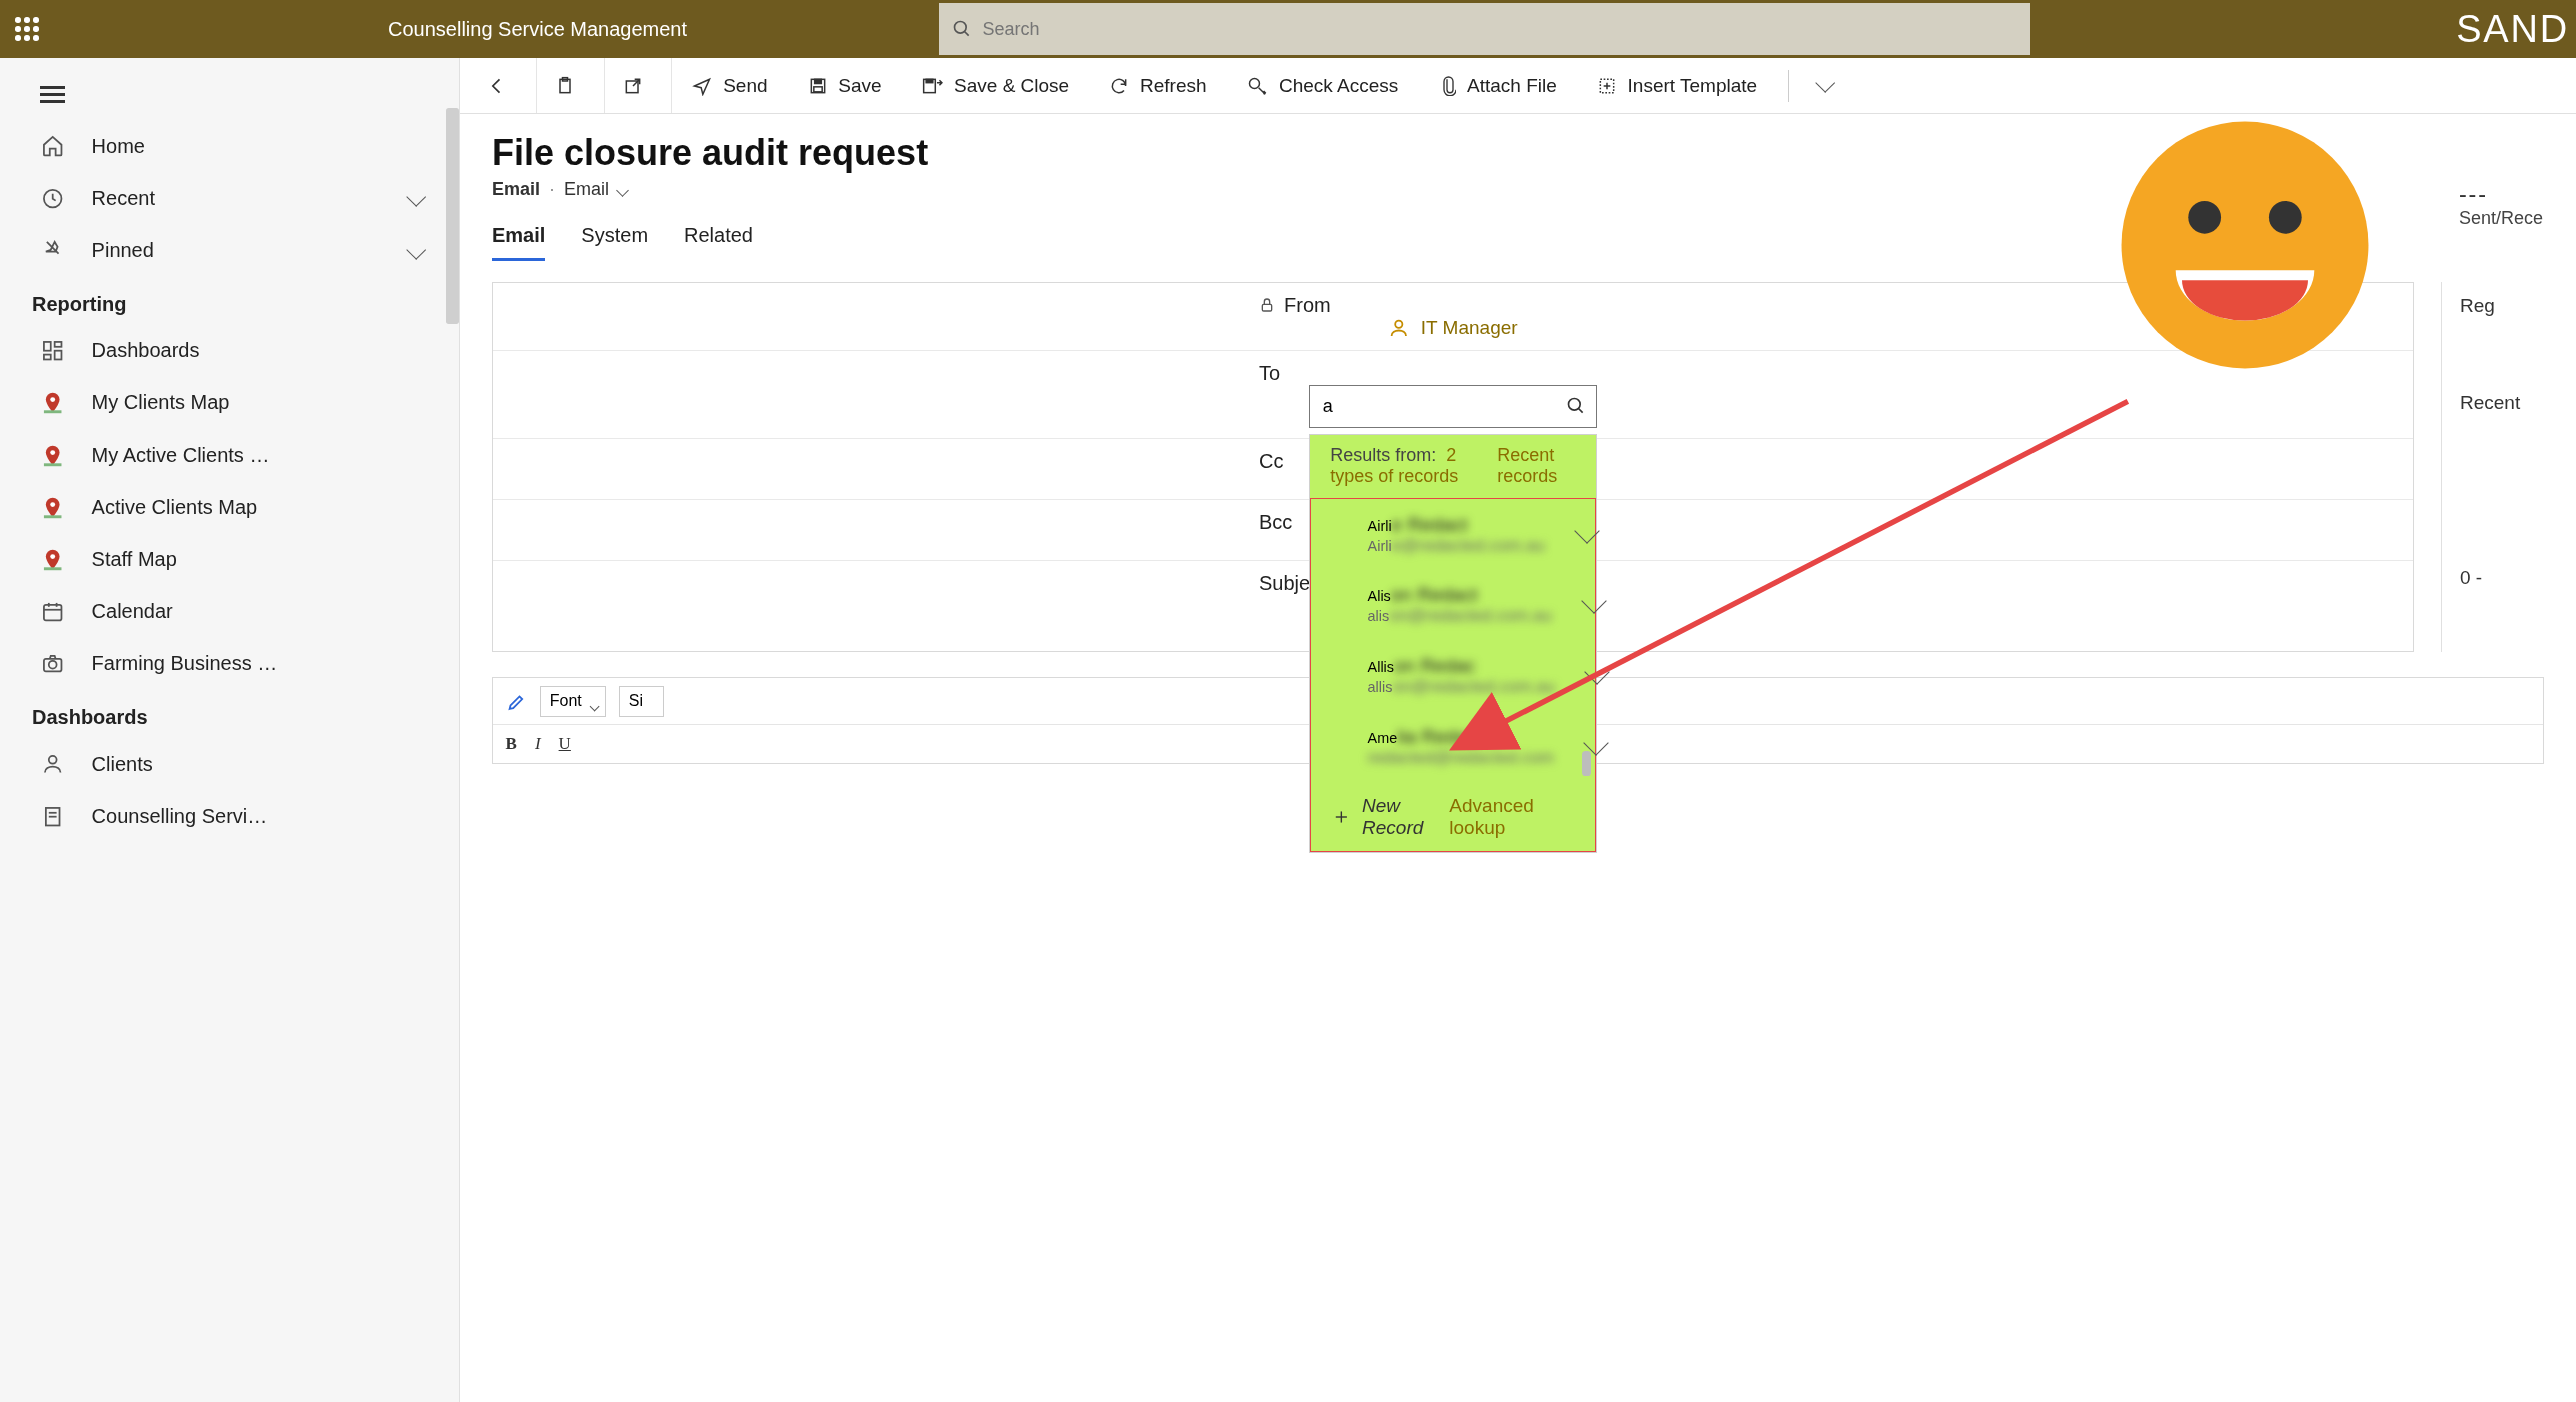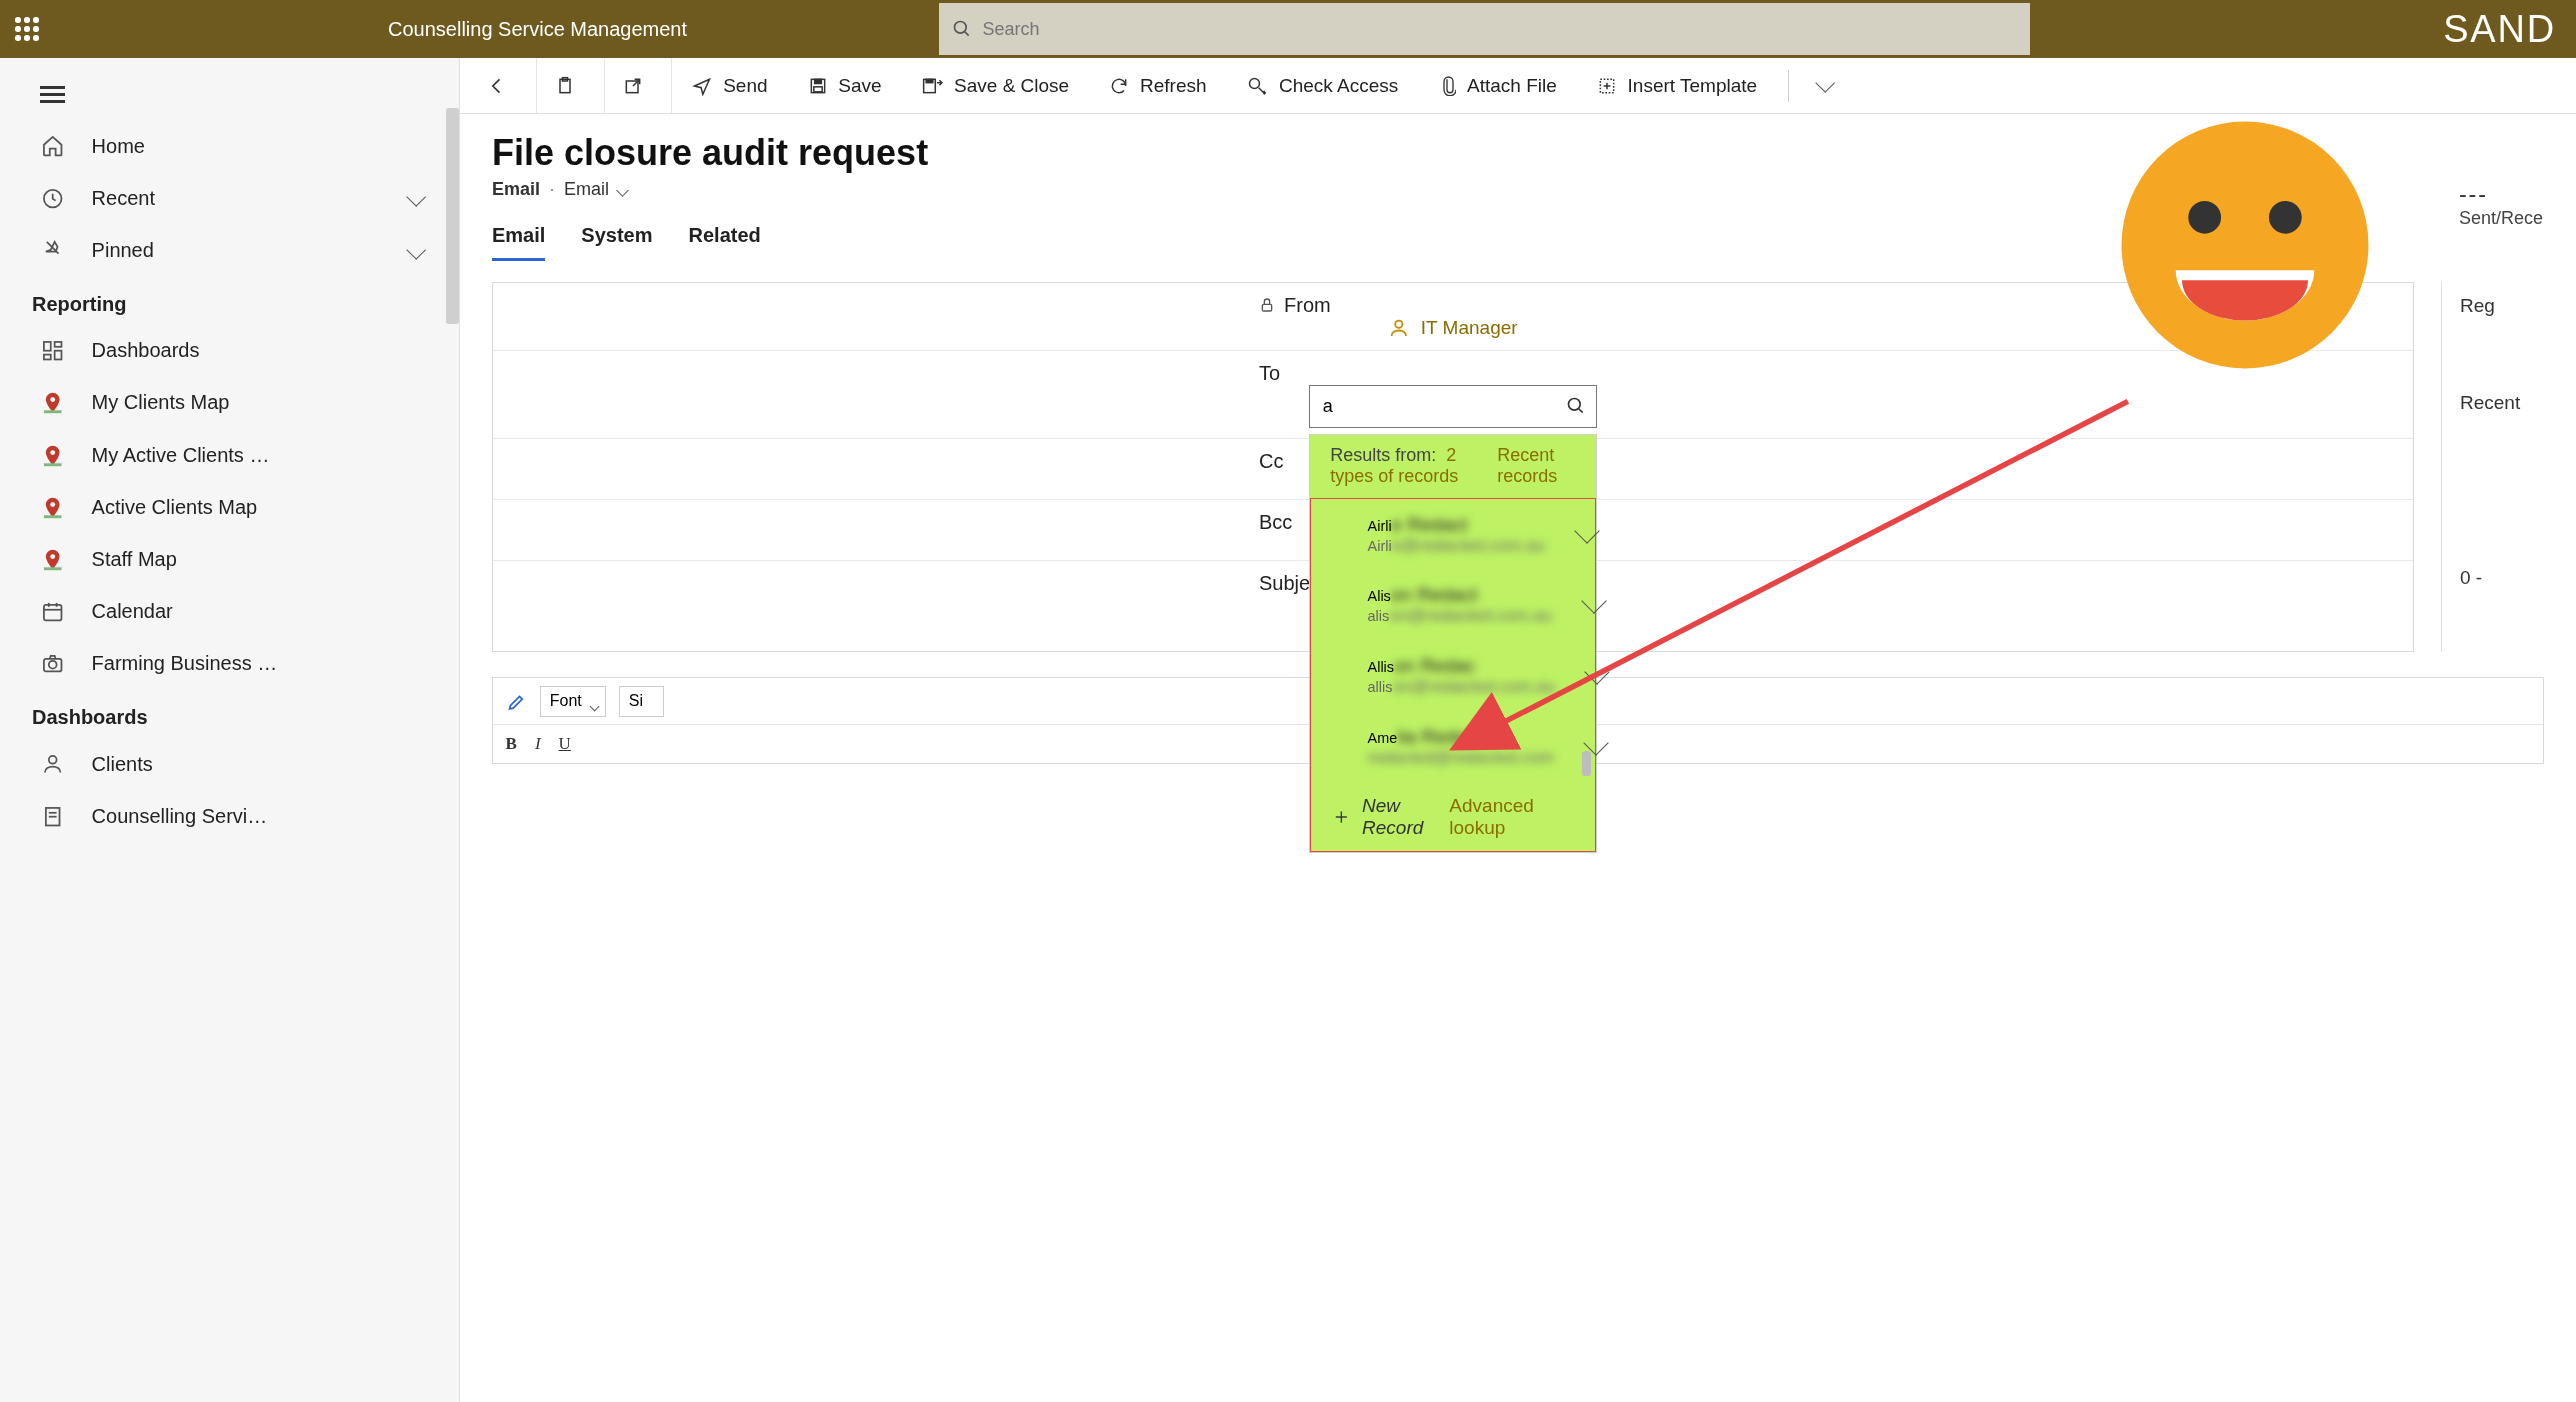--- a/index.html
+++ b/index.html
@@ -6,21 +6,21 @@
   body { background: #fff; overflow: hidden; width: 2576px; height: 1403px; position: relative; }
 
   
   .top-header { background: #6e5a1f; height: 58px; display: flex; align-items: center; color: #fff; }
   .waffle { width: 54px; display: flex; justify-content: center; align-items: center; height: 100%; }
   .waffle-grid { display: grid; grid-template-columns: repeat(3, 5.4px); grid-gap: 3.6px; }
   .waffle-dot { width: 5.4px; height: 5.4px; background: #fff; border-radius: 50%; }
   .app-title { margin-left: 334px; font-size: 20px; font-weight: 400; }
   .search-box { margin-left: 252px; width: 1091px; height: 52px; background: #d4d0c2; display: flex; align-items: center; padding: 0 12.6px; color: #5b5b5b; }
   .search-box input { flex: 1; background: transparent; border: none; font-size: 18px; color: #333; outline: none; }
-  .env-label { position: absolute; right: 0; top: 0; height: 58px; display: flex; align-items: center; font-size: 38px; font-weight: 300; letter-spacing: 1.8px; color: #fff; padding-right: 20px; }
+  .env-label { position: absolute; right: 0; top: 0; height: 58px; display: flex; align-items: center; font-size: 38px; font-weight: 300; letter-spacing: 1.8px; color: #fff; padding-right: 7px; }
 
   
   .main-layout { display: flex; height: calc(100% - 58px); }
   .sidebar { width: 460px; background: #f6f6f6; border-right: 0.9px solid #e0e0e0; display: flex; flex-direction: column; padding-top: 10.8px; position: relative; }
   .sidebar .hamburger { padding: 12.6px 40px; }
   .ham-lines { width: 25px; }
   .ham-lines div { height: 2.7px; background: #333; margin: 4.5px 0; }
   .nav-item { display: flex; align-items: center; padding: 12.6px 36px; font-size: 20px; color: #222; cursor: pointer; }
   .nav-item .icon-slot { width: 34px; height: 27px; display: flex; align-items: center; justify-content: center; margin-right: 21.6px; color: #555; }
   .nav-item .chevron { margin-left: auto; }
@@ -34,21 +34,21 @@
   .cmd-btn.icon-only { padding: 0 18px; border-right: 0.9px solid #e5e5e5; }
   .cmd-btn svg, .cmd-btn .ico { margin-right: 10.8px; }
   .cmd-divider { width: 0.9px; height: 32px; background: #ccc; margin: 0 10.8px; }
 
   .page-header { padding: 18px 32px 0 32px; }
   .page-title { font-size: 36px; font-weight: 600; color: #111; }
   .page-sub { font-size: 18px; color: #333; margin-top: 5.4px; display: flex; align-items: center; gap: 9px; }
   .page-sub .sep { color: #888; }
 
   .tabs { display: flex; gap: 36px; padding: 23.4px 32px 0 32px; font-size: 20px; }
-  .tab { padding-bottom: 10.8px; cursor: pointer; color: #222; font-weight: bold; }
+  .tab { padding-bottom: 10.8px; cursor: pointer; color: #222; }
   .tab.active { font-weight: 600; border-bottom: 3.6px solid #2b66d9; }
 
   .form-area { display: flex; padding: 21.6px 0 0 32px; gap: 27px; }
   .form-card { flex: 1; border: 0.9px solid #d9d9d9; background: #fff; }
   .form-row { display: flex; align-items: center; border-bottom: 0.9px solid #e9e9e9; min-height: 61px; padding: 10.8px 27px; flex-direction: column; }
   .form-row:last-child { border-bottom: none; }
   .form-label { width: 388px; font-size: 20px; color: #222; display: flex; align-items: center; gap: 9px; }
   .from-value { display: flex; align-items: center; gap: 10.8px; font-size: 19px; color: #8a6d00; }
   .from-value .p-icon { color: #c58d00; }
 

